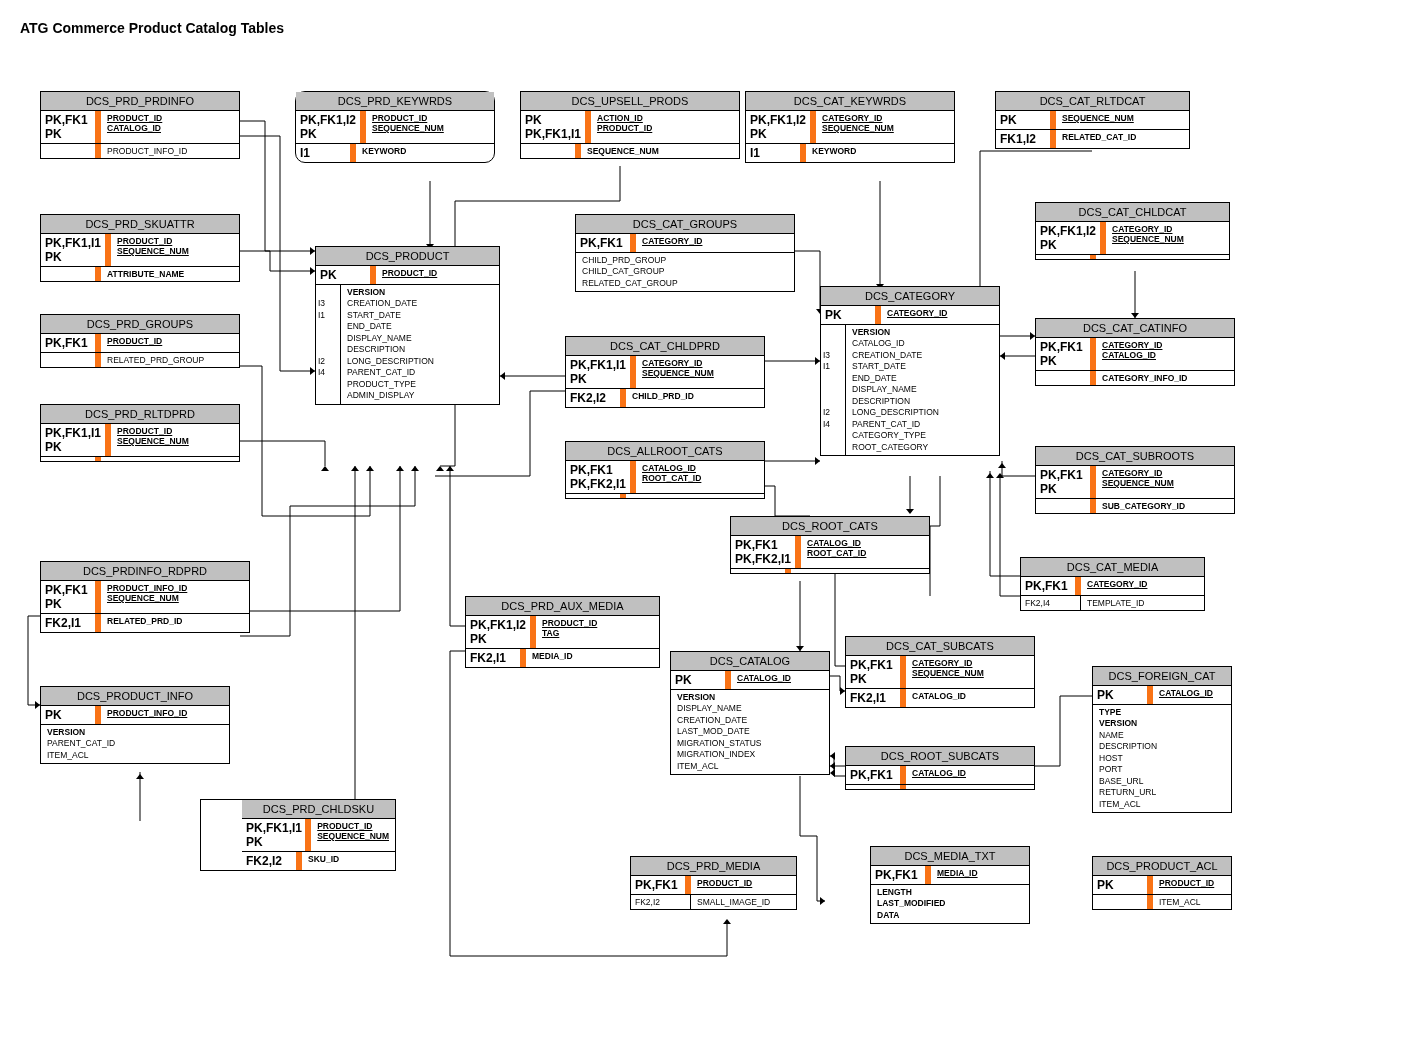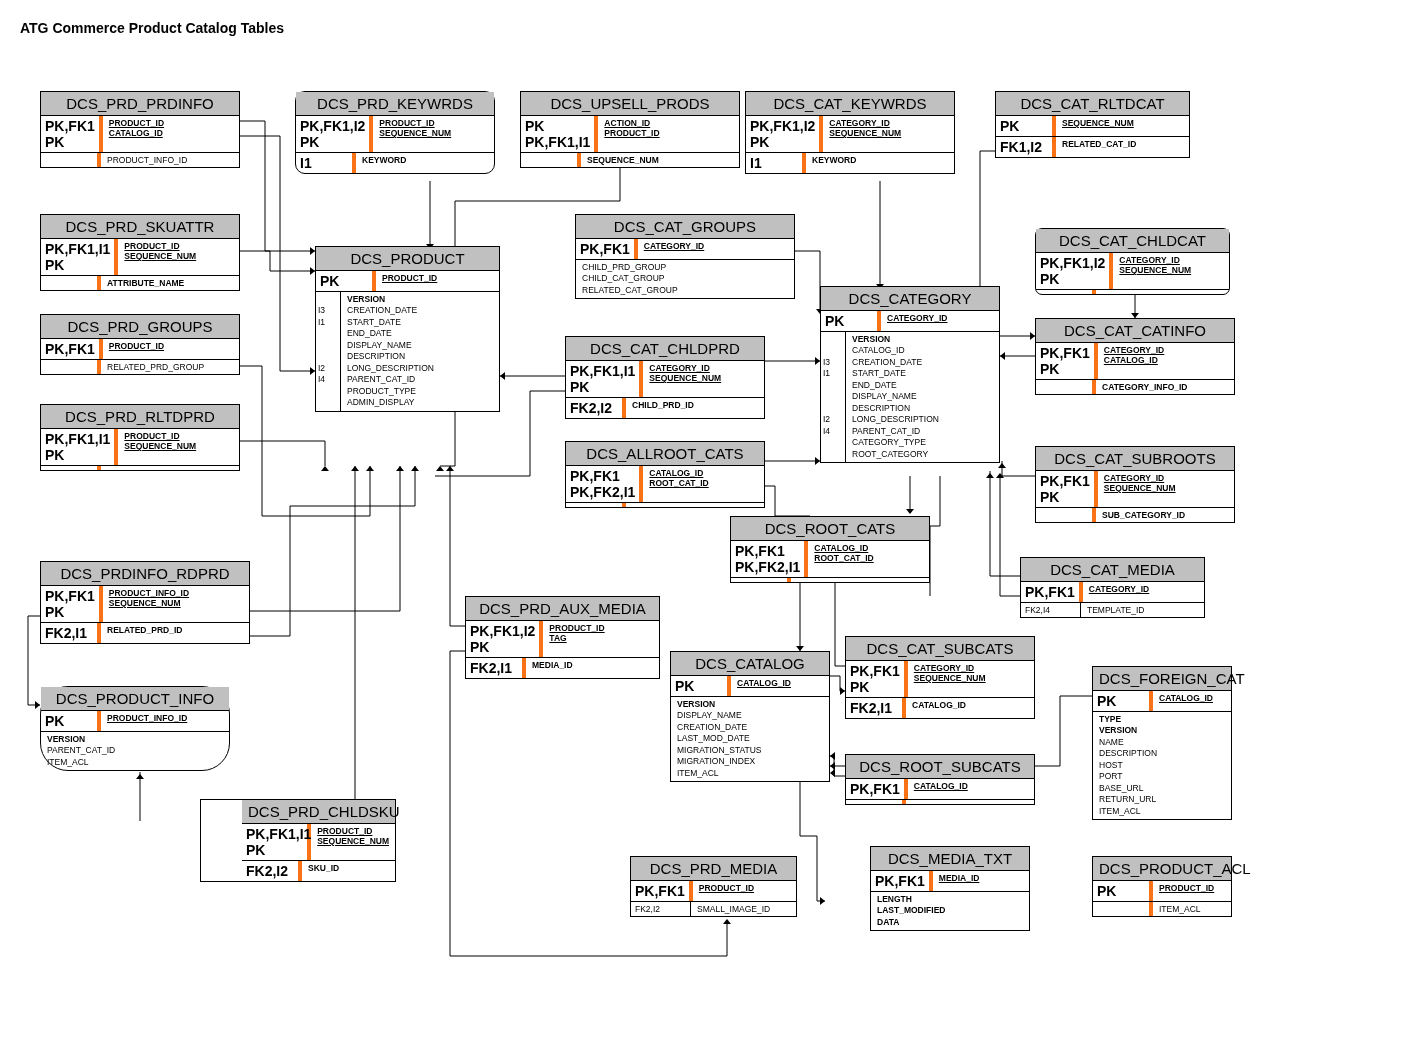--- a/index.html
+++ b/index.html
@@ -1,23 +1,23 @@
 <!DOCTYPE html>
 <html><head>
 <meta charset="utf-8">
 <style>
 *{box-sizing:border-box;margin:0;padding:0}
 body{font-family:Verdana,Arial,sans-serif;font-size:9px;background:#fff;color:#000;padding:20px}
 h1{font-size:14px;font-weight:bold;margin-bottom:20px}
 .canvas{position:relative;width:1380px;height:1000px}
 .ent{position:absolute;border:1px solid #000;background:#fff}
-.ent .hdr{background:#c0c0c0;border-bottom:1px solid #000;text-align:center;padding:3px 6px;font-weight:normal;font-size:15px}
+.ent .hdr{background:#c0c0c0;border-bottom:1px solid #000;text-align:center;padding:3px 6px;font-weight:normal;font-size:11px}
 .ent .row{display:flex;border-bottom:1px solid #000}
 .ent .row:last-child{border-bottom:none}
-.ent .k{border-right:4px solid #f97316;padding:2px 4px;font-weight:bold;font-size:14px;min-width:60px}
+.ent .k{border-right:6px solid #f97316;padding:2px 4px;font-weight:bold;font-size:12px;min-width:60px}
 .ent .kn{border-right:1px solid #000;padding:2px 4px;font-size:8.5px;min-width:60px}
 .ent .c{padding:2px 6px;font-size:8.5px;flex:1}
 .ent .c.pk{font-weight:bold;text-decoration:underline}
 .ent .c.b{font-weight:bold}
 .ent .attrs{padding:2px 6px;font-size:8.5px;line-height:1.35}
 .ent .attrs .b{font-weight:bold}
 .cols2{display:flex}
 .cols2>div:first-child{border-right:1px solid #000;min-width:25px;padding:2px 2px;font-size:8.5px;line-height:1.35}
 .cols2>div:last-child{flex:1}
 svg.lines{position:absolute;top:0;left:0;width:1380px;height:1000px;pointer-events:none}
@@ -171,21 +171,21 @@
       </div>
     </div>
     <div class="ent" style="left: 555px; top: 158px; width: 220px;">
       <div class="hdr">DCS_CAT_GROUPS</div>
       <div class="row">
         <div class="k">PK,FK1</div>
         <div class="c pk">CATEGORY_ID</div>
       </div>
       <div class="attrs">CHILD_PRD_GROUP<br>CHILD_CAT_GROUP<br>RELATED_CAT_GROUP</div>
     </div>
-    <div class="ent" style="left: 1015px; top: 172px; width: 195px; border-radius: 7px;">
+    <div class="ent" style="left: 1015px; top: 146px; width: 195px;">
       <div class="hdr">DCS_CAT_CHLDCAT</div>
       <div class="row">
         <div class="k">PK,FK1,I2<br>PK</div>
         <div class="c pk">CATEGORY_ID<br>SEQUENCE_NUM</div>
       </div>
       <div class="row">
         <div class="k"></div>
         <div class="c"></div>
       </div>
     </div>
@@ -341,29 +341,29 @@
       <div class="attrs"><span class="b">TYPE</span><br><span class="b">VERSION</span><br>NAME<br>DESCRIPTION<br>HOST<br>PORT<br>BASE_URL<br>RETURN_URL<br>ITEM_ACL</div>
     </div>
     <div class="ent" style="left: 650px; top: 595px; width: 160px;">
       <div class="hdr">DCS_CATALOG</div>
       <div class="row">
         <div class="k">PK</div>
         <div class="c pk">CATALOG_ID</div>
       </div>
       <div class="attrs"><span class="b">VERSION</span><br>DISPLAY_NAME<br>CREATION_DATE<br>LAST_MOD_DATE<br>MIGRATION_STATUS<br>MIGRATION_INDEX<br>ITEM_ACL</div>
     </div>
-    <div class="ent" style="left: 20px; top: 630px; width: 190px; border-radius: 28px;">
+    <div class="ent" style="left: 20px; top: 630px; width: 190px;">
       <div class="hdr">DCS_PRODUCT_INFO</div>
       <div class="row">
         <div class="k">PK</div>
         <div class="c pk">PRODUCT_INFO_ID</div>
       </div>
       <div class="attrs"><span class="b">VERSION</span><br>PARENT_CAT_ID<br>ITEM_ACL</div>
     </div>
-    <div class="ent" style="left: 825px; top: 690px; width: 190px; margin-top: 8px;">
+    <div class="ent" style="left: 825px; top: 690px; width: 190px;">
       <div class="hdr">DCS_ROOT_SUBCATS</div>
       <div class="row">
         <div class="k">PK,FK1</div>
         <div class="c pk">CATALOG_ID</div>
       </div>
       <div class="row">
         <div class="k"></div>
         <div class="c"></div>
       </div>
     </div>

